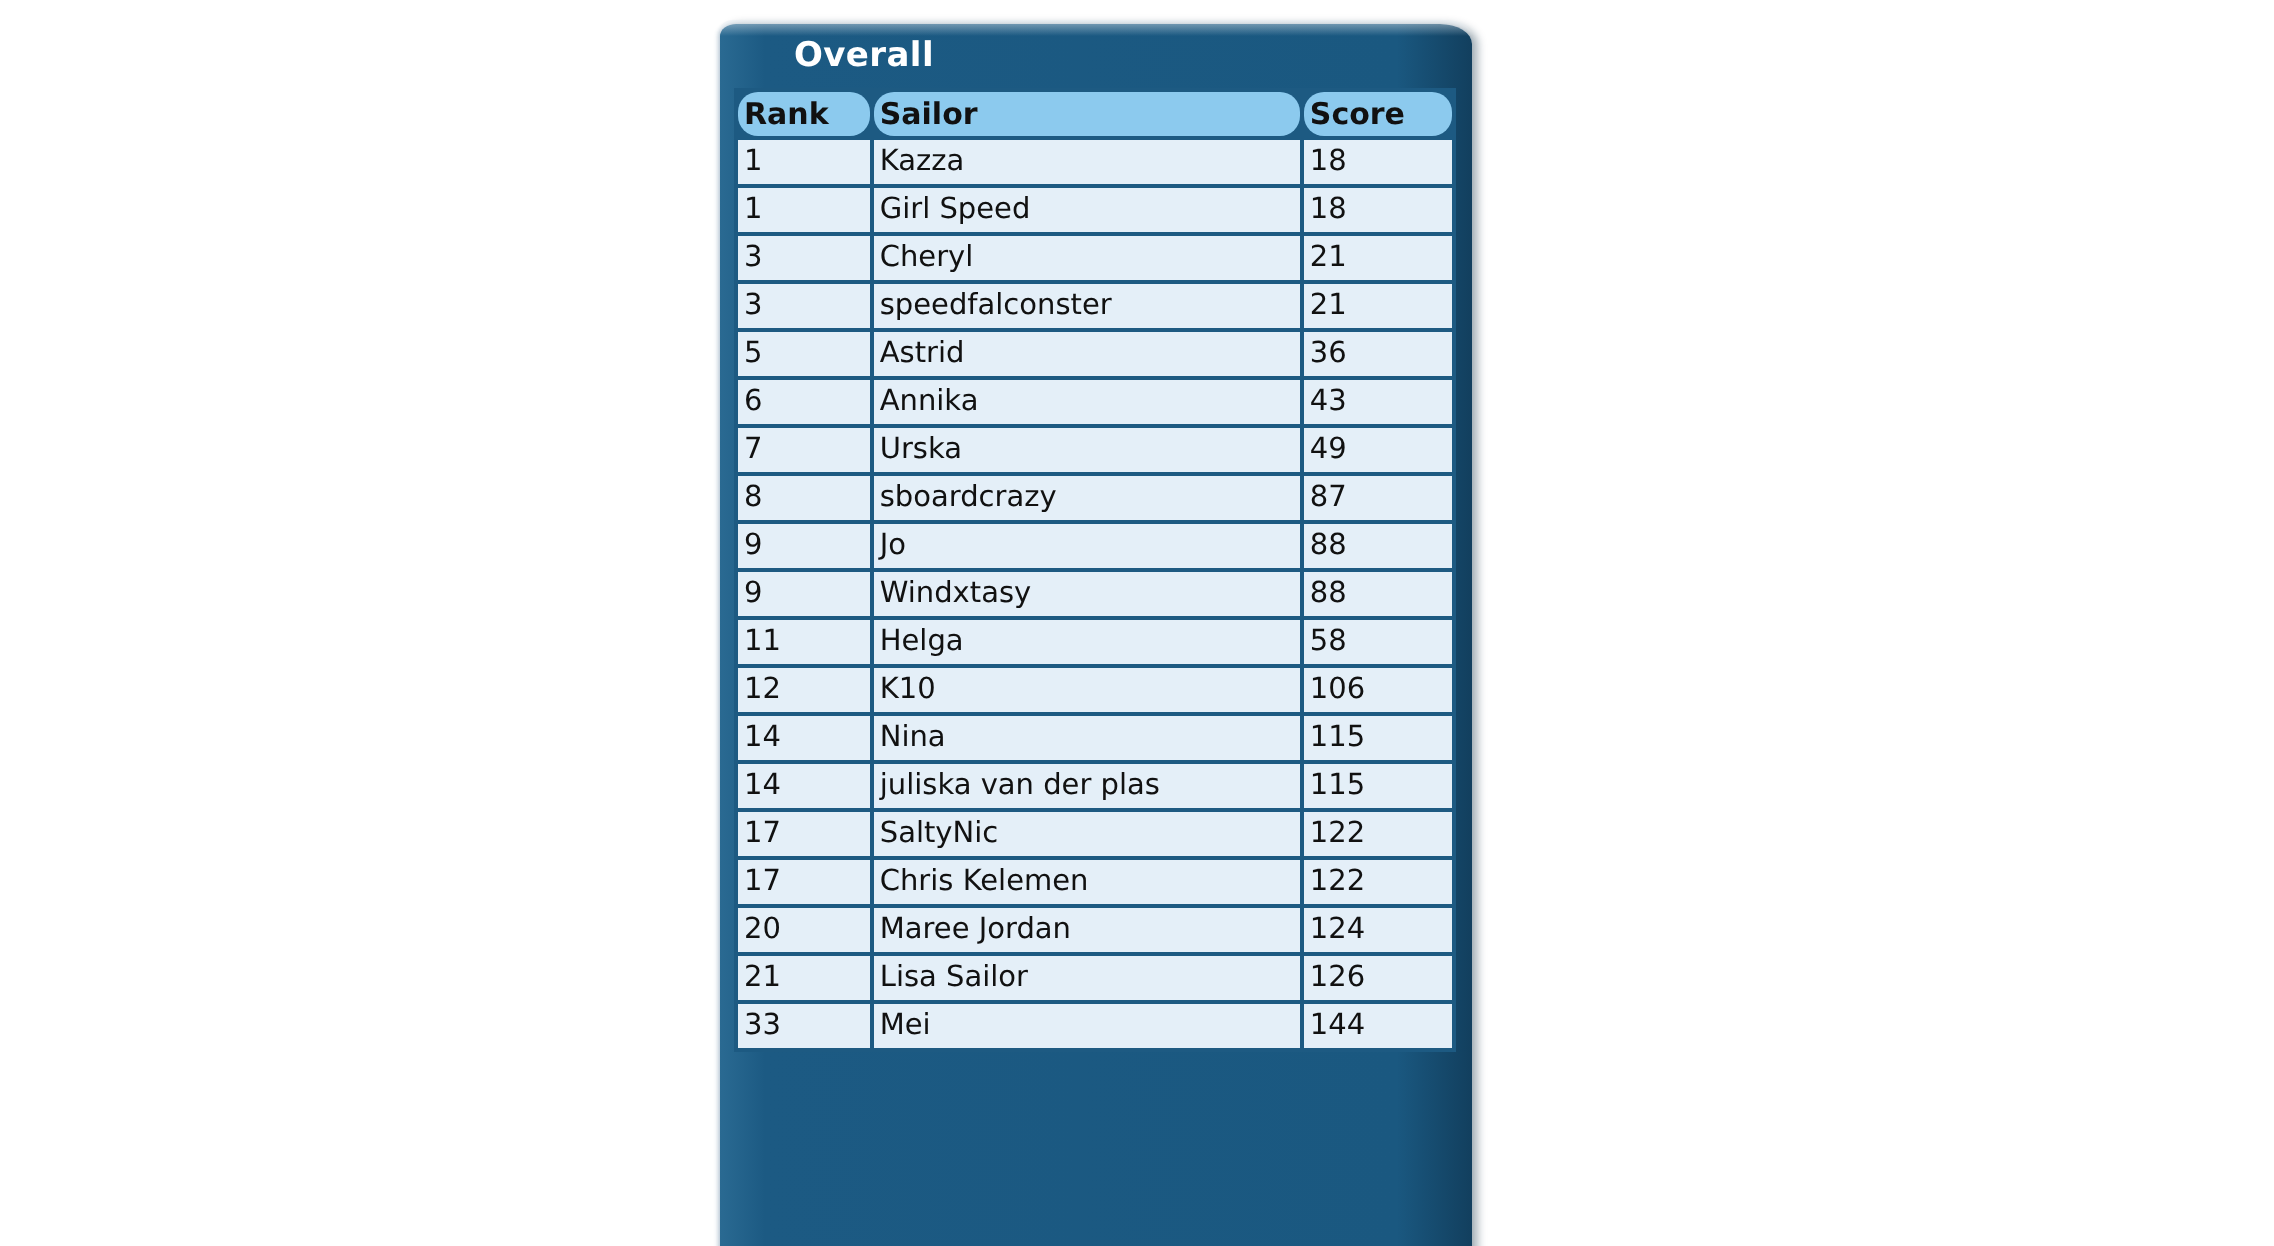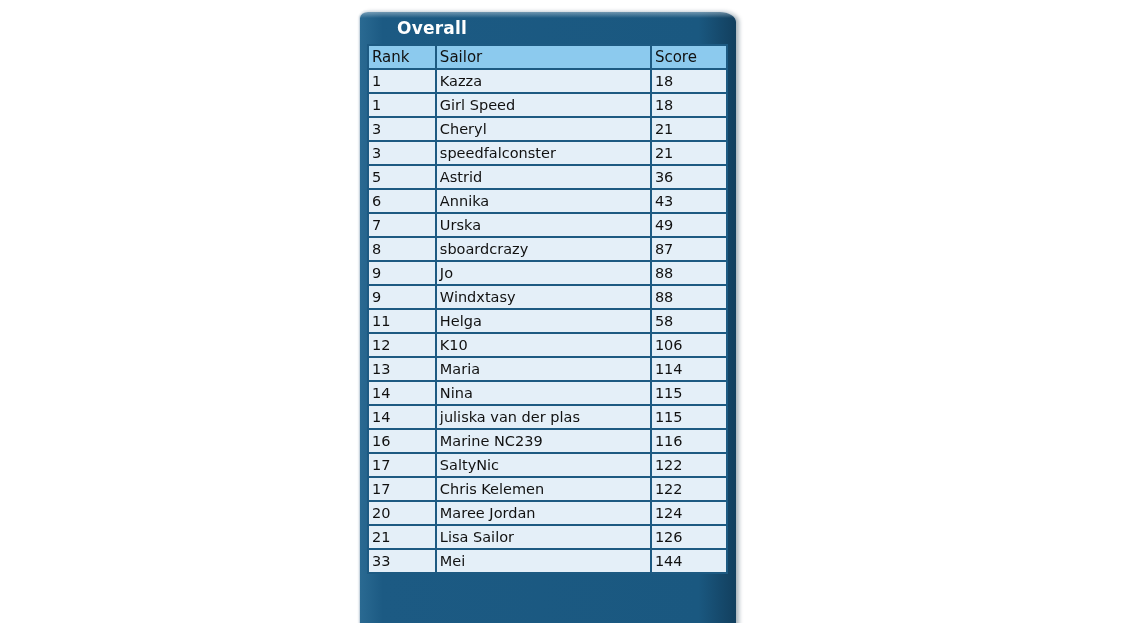--- a/index.html
+++ b/index.html
@@ -21,21 +21,21 @@
   }
   table.standings {
     position:absolute; left:7px; top:32px; width:361px;
     border-collapse:separate; border-spacing:2px; background:#1d5a82;
     table-layout:fixed;
   }
   table.standings th, table.standings td {
     text-align:left; padding:0 3px; height:22px; font-size:14.5px; color:#111;
     white-space:nowrap; overflow:hidden;
   }
-  table.standings th { background:#8ccaee; font-weight:normal; height:22px; font-size:15px; }
+  table.standings th { background:#8ccaee; font-weight:bold; height:22px; font-size:15px;border-radius:10px; }
   table.standings td { background:#e4eff8; height:22px; }
   col.c-rank { width:64px; }
   col.c-sailor { width:207px; }
   col.c-score { width:72px; }
 </style>
 </head>
 <body>
 
 <div class="panel">
   <div class="title">Overall</div>
@@ -107,38 +107,28 @@
           <td>11</td>
           <td>Helga</td>
           <td>58</td>
         </tr>
       <tr>
           <td>12</td>
           <td>K10</td>
           <td>106</td>
         </tr>
       <tr>
-          <td>13</td>
-          <td>Maria</td>
-          <td>114</td>
-        </tr>
-      <tr>
           <td>14</td>
           <td>Nina</td>
           <td>115</td>
         </tr>
       <tr>
           <td>14</td>
           <td>juliska van der plas</td>
           <td>115</td>
-        </tr>
-      <tr>
-          <td>16</td>
-          <td>Marine NC239</td>
-          <td>116</td>
         </tr>
       <tr>
           <td>17</td>
           <td>SaltyNic</td>
           <td>122</td>
         </tr>
       <tr>
           <td>17</td>
           <td>Chris Kelemen</td>
           <td>122</td>

